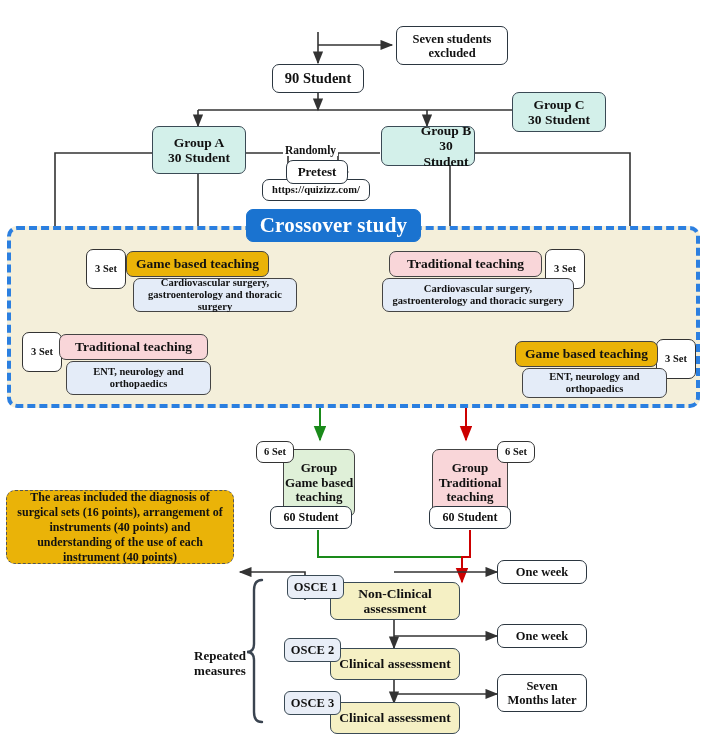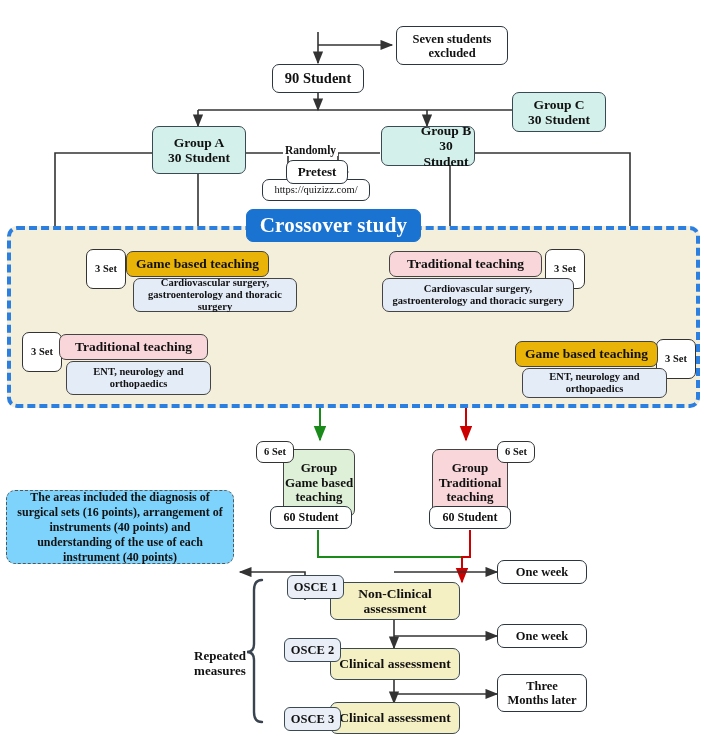--- a/index.html
+++ b/index.html
@@ -36,21 +36,21 @@
     background:#1a73d0;color:#fff;border-radius:7px;
     font-weight:700;font-size:21px;letter-spacing:.2px;z-index:8;
     border:1.5px solid #1a73d0;
   }
   .dashedzone{
     position:absolute;box-sizing:border-box;
     border:4px dashed #2b7fe0;background:#f4efda;border-radius:10px;z-index:1;
   }
   .notebox{
     position:absolute;box-sizing:border-box;
-    border:1.8px dashed #555;border-radius:9px;background:#7dd3fc;
+    border:1.8px dashed #555;border-radius:9px;background:#eab308;
     display:flex;align-items:center;justify-content:center;text-align:center;
     font-weight:700;line-height:1.25;z-index:5;padding:4px 6px;
   }
   .freetext{
     position:absolute;text-align:center;font-weight:700;line-height:1.2;z-index:6;
   }
   .lbl{position:absolute;background:#fff;padding:0 2px;font-weight:600;z-index:7;}
 </style>
 </head>
 <body>
@@ -159,21 +159,21 @@
     <span><b>Group B</b><br><b>30 Student</b></span>
   </div>
 
   <div class="node grp" style="left:512px;top:92px;width:94px;height:40px;font-size:13.5px;">
     <span><b>Group C</b><br><b>30 Student</b></span>
   </div>
 
   <div class="node plain" style="left:286px;top:160px;width:62px;height:24px;font-size:13px;z-index:6;">
     <span>Pretest</span>
   </div>
-  <div class="node plain" style="left:262px;top:179px;width:108px;height:22px;font-size:10.5px;font-weight:400;z-index:5;">
+  <div class="node plain" style="left:262px;top:179px;width:108px;height:22px;font-size:10.5px;font-weight:700;z-index:5;">
     <span>https://quizizz.com/</span>
   </div>
 
   <div class="banner" style="left:246px;top:209px;width:175px;height:33px;">
     <span>Crossover study</span>
   </div>
 
   <div class="node setbox" style="left:86px;top:249px;width:40px;height:40px;font-size:10.5px;z-index:6;">
     <span>3 Set</span>
   </div>
@@ -265,24 +265,24 @@
   <div class="node osce" style="left:284px;top:638px;width:57px;height:24px;font-size:12.5px;z-index:8;">
     <span>OSCE 2</span>
   </div>
   <div class="node assess" style="left:330px;top:648px;width:130px;height:32px;font-size:13.5px;z-index:6;">
     <span>Clinical assessment</span>
   </div>
   <div class="node plain" style="left:497px;top:624px;width:90px;height:24px;font-size:12.5px;">
     <span>One week</span>
   </div>
 
-  <div class="node osce" style="left:284px;top:707px;width:57px;height:24px;font-size:12.5px;z-index:8;">
+  <div class="node osce" style="left:284px;top:691px;width:57px;height:24px;font-size:12.5px;z-index:8;">
     <span>OSCE 3</span>
   </div>
   <div class="node assess" style="left:330px;top:702px;width:130px;height:32px;font-size:13.5px;z-index:6;">
     <span>Clinical assessment</span>
   </div>
   <div class="node plain" style="left:497px;top:674px;width:90px;height:38px;font-size:12.5px;white-space:pre-line;">
-    <span>Three
+    <span>Seven
 Months later</span>
   </div>
 
 </div>
 
 </body></html>

